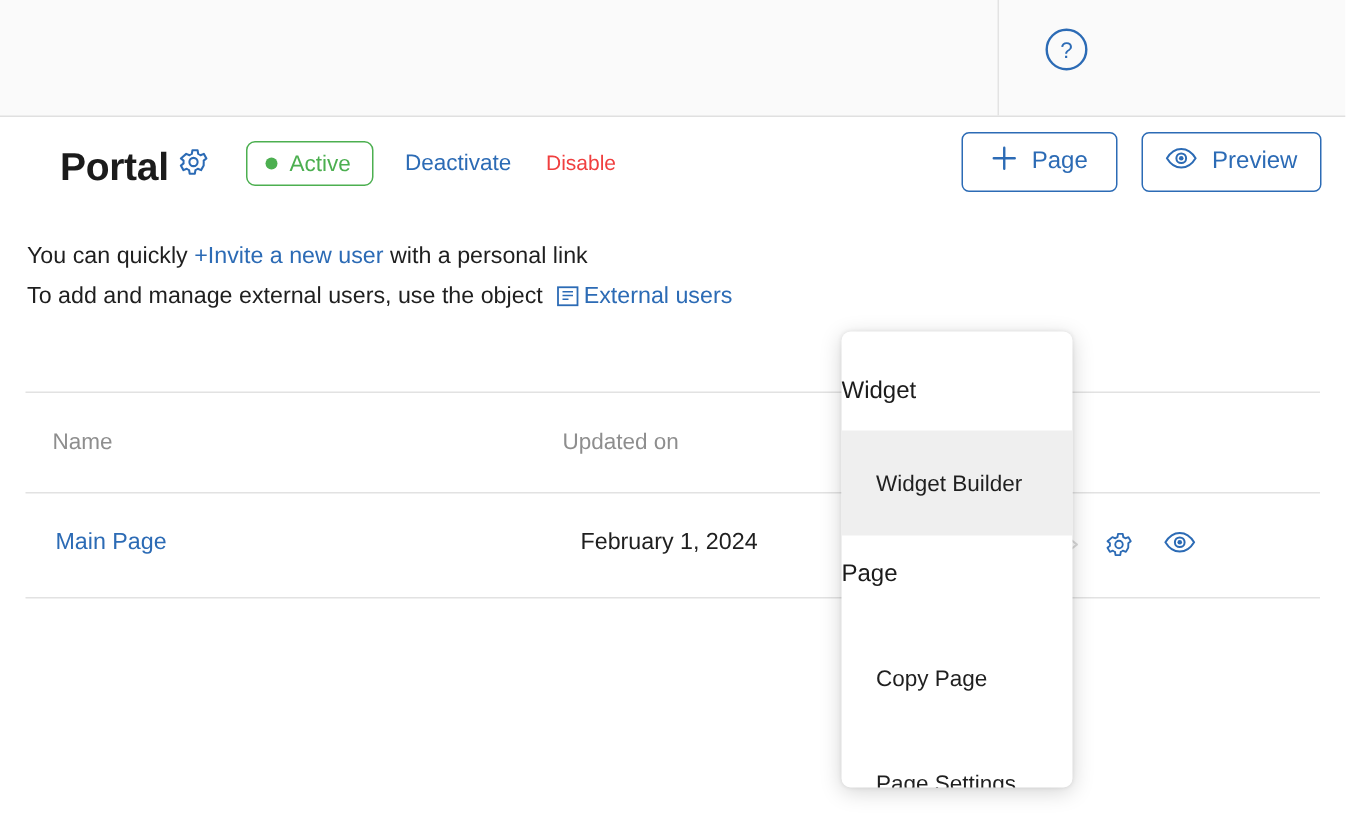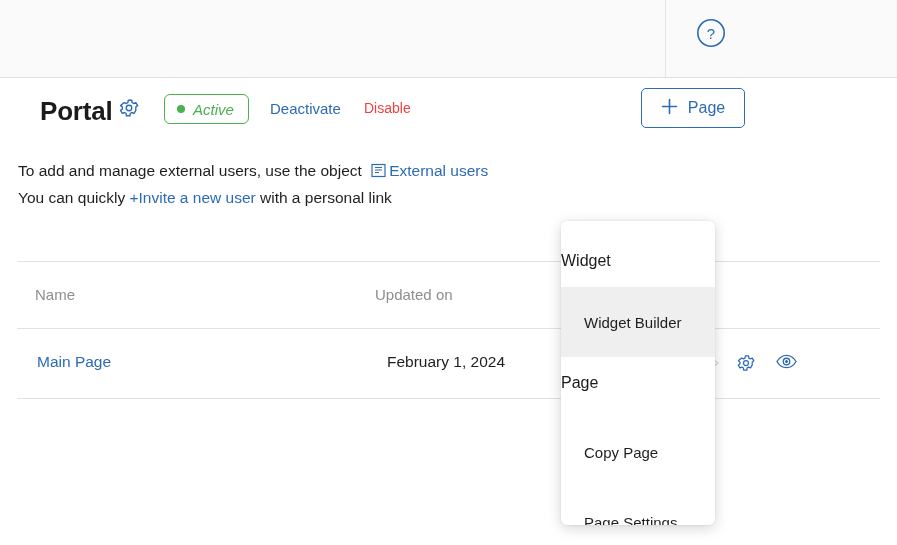--- a/index.html
+++ b/index.html
@@ -147,21 +147,20 @@
     background: #ffffff;
   }
   .badge-dot {
     width: 8px; height: 8px;
     border-radius: 50%;
     background: #4caf50;
   }
   .badge-label {
     font-size: 15px;
     color: #4caf50;
-    font-style: italic;
   }
   .link-deactivate {
     position: absolute;
     left: 270px; top: 100px;
     font-size: 15px;
     color: #2c6bb5;
     cursor: pointer;
   }
   .link-disable {
     position: absolute;
@@ -332,37 +331,47 @@
 
   <div class="btn-outline btn-page">
     <span>
       <svg width="17" height="17" viewBox="0 0 17 17" aria-hidden="true">
         <path d="M8.5 1.5 V15.5 M1.5 8.5 H15.5" stroke="#2c6bb5" stroke-width="1.6" stroke-linecap="round"></path>
       </svg>
     </span>
     <span>Page</span>
   </div>
 
+  <div class="btn-outline btn-preview">
+    <span>
+      <svg width="21" height="15" viewBox="0 0 22 15" aria-hidden="true">
+        <path d="M1 7.5 C4 2.5 8 1 11 1 C14 1 18 2.5 21 7.5 C18 12.5 14 14 11 14 C8 14 4 12.5 1 7.5 Z" fill="none" stroke="#2c6bb5" stroke-width="1.4"></path>
+        <circle cx="11" cy="7.5" r="3.4" fill="none" stroke="#2c6bb5" stroke-width="1.4"></circle>
+        <circle cx="11" cy="7.5" r="1.6" fill="#2c6bb5"></circle>
+      </svg>
+    </span>
+    <span>Preview</span>
+  </div>
 
   <div class="info">
+    <div class="info-row">
+      <span>You can quickly </span>
+      <span class="link-blue">+Invite a new user</span>
+      <span> with a personal link</span>
+    </div>
     <div class="info-row">
       <span>To add and manage external users, use the object </span>
       <span class="obj-icon">
         <svg width="15" height="15" viewBox="0 0 15 15" aria-hidden="true">
           <rect x="1" y="1.5" width="13" height="12" fill="none" stroke="#2c6bb5" stroke-width="1.2"></rect>
           <path d="M4 4.5 H11 M4 7 H11 M4 9.5 H8" stroke="#2c6bb5" stroke-width="1.1"></path>
         </svg>
       </span>
       <span class="link-blue">External users</span>
     </div>
-    <div class="info-row">
-      <span>You can quickly </span>
-      <span class="link-blue">+Invite a new user</span>
-      <span> with a personal link</span>
-    </div>
   </div>
 
   <div class="table">
     <div class="hline l1"></div>
     <div class="hline l2"></div>
     <div class="hline l3"></div>
 
     <div class="th th-name">Name</div>
     <div class="th th-updated">Updated on</div>
 

